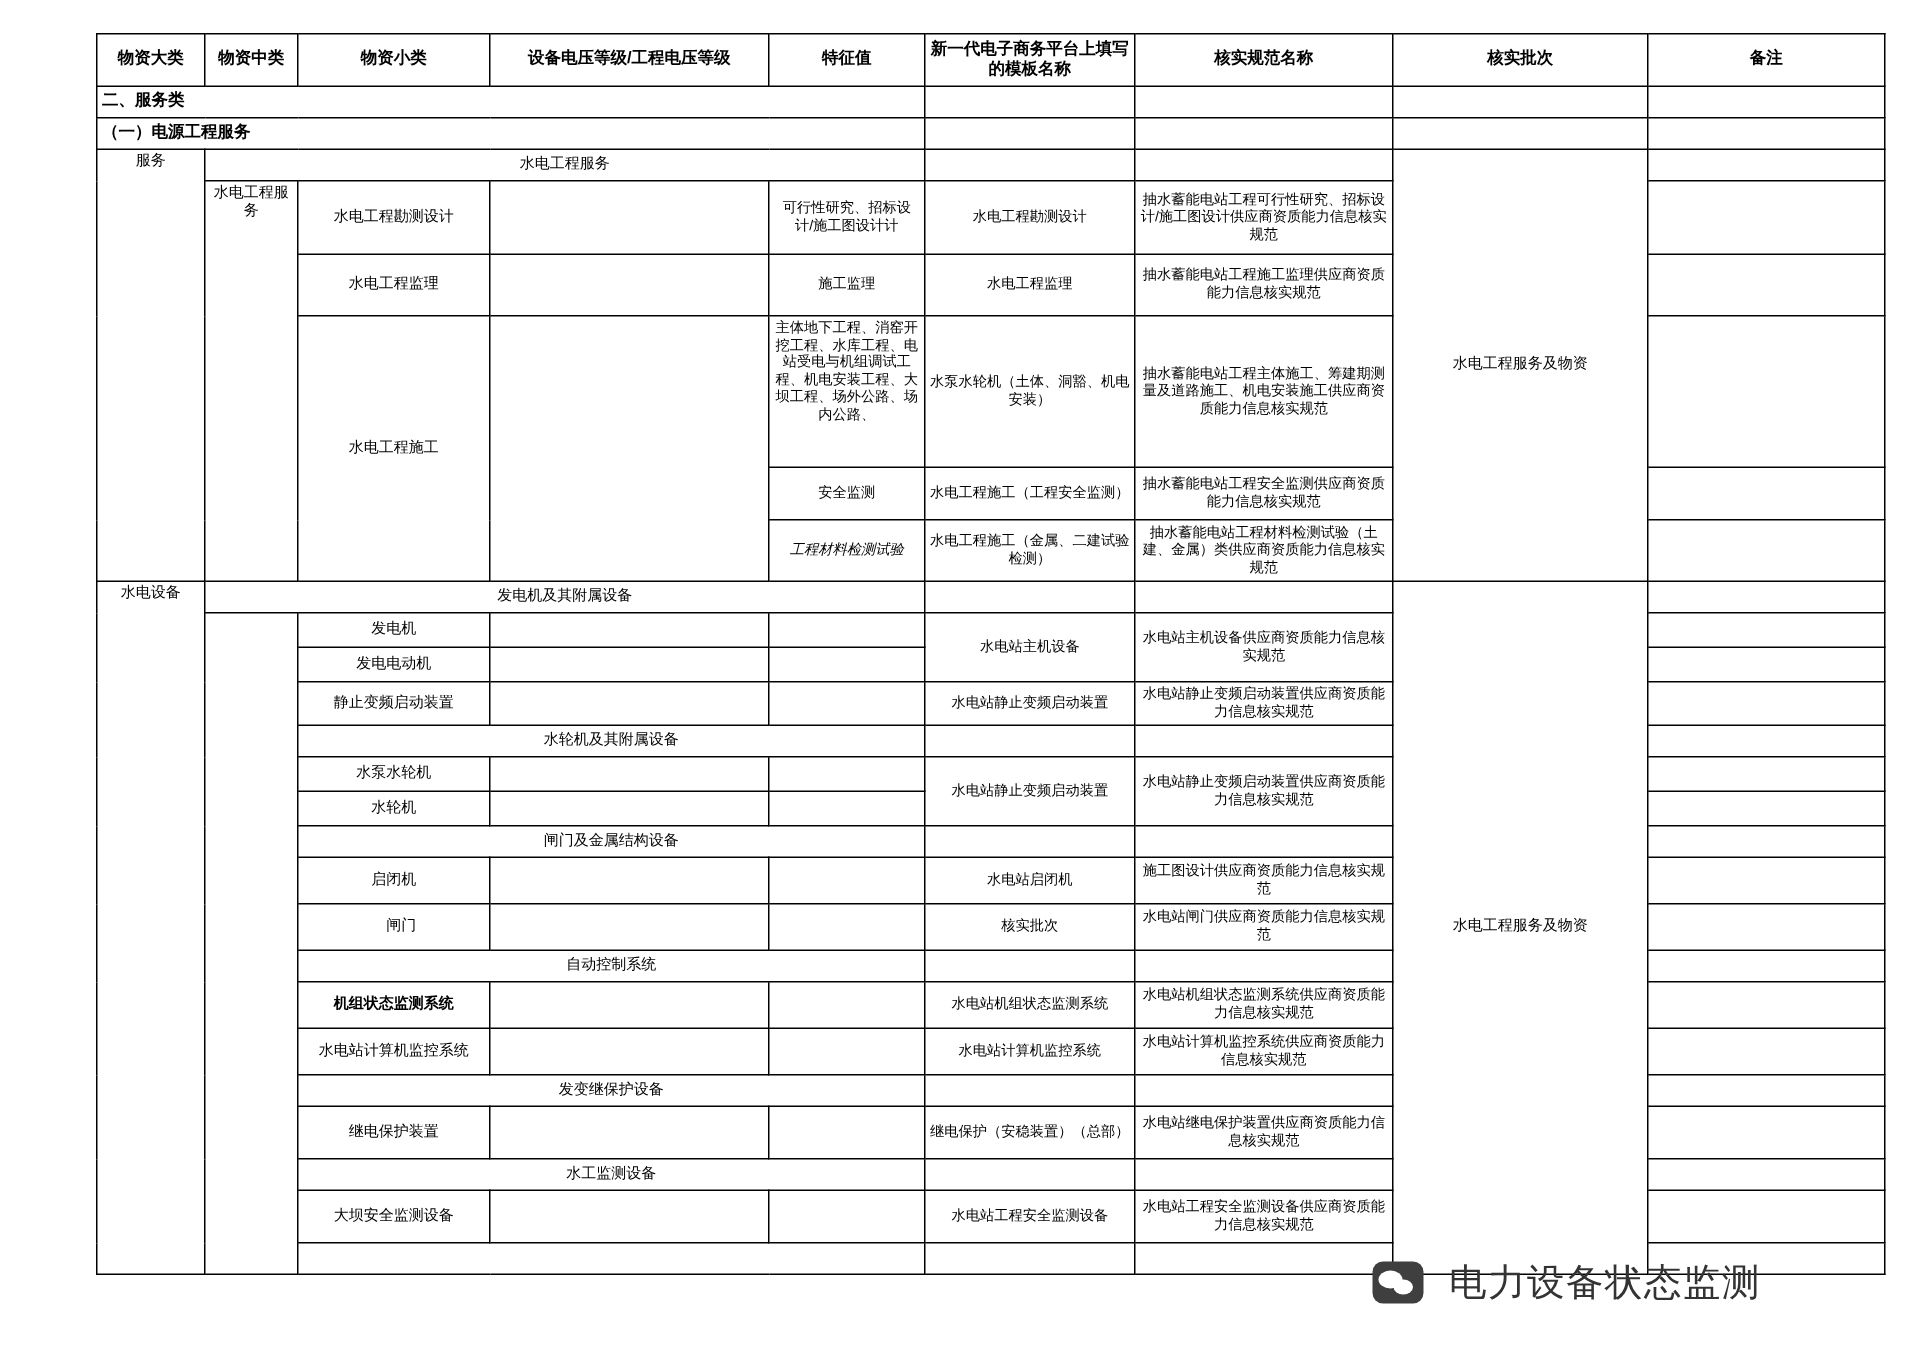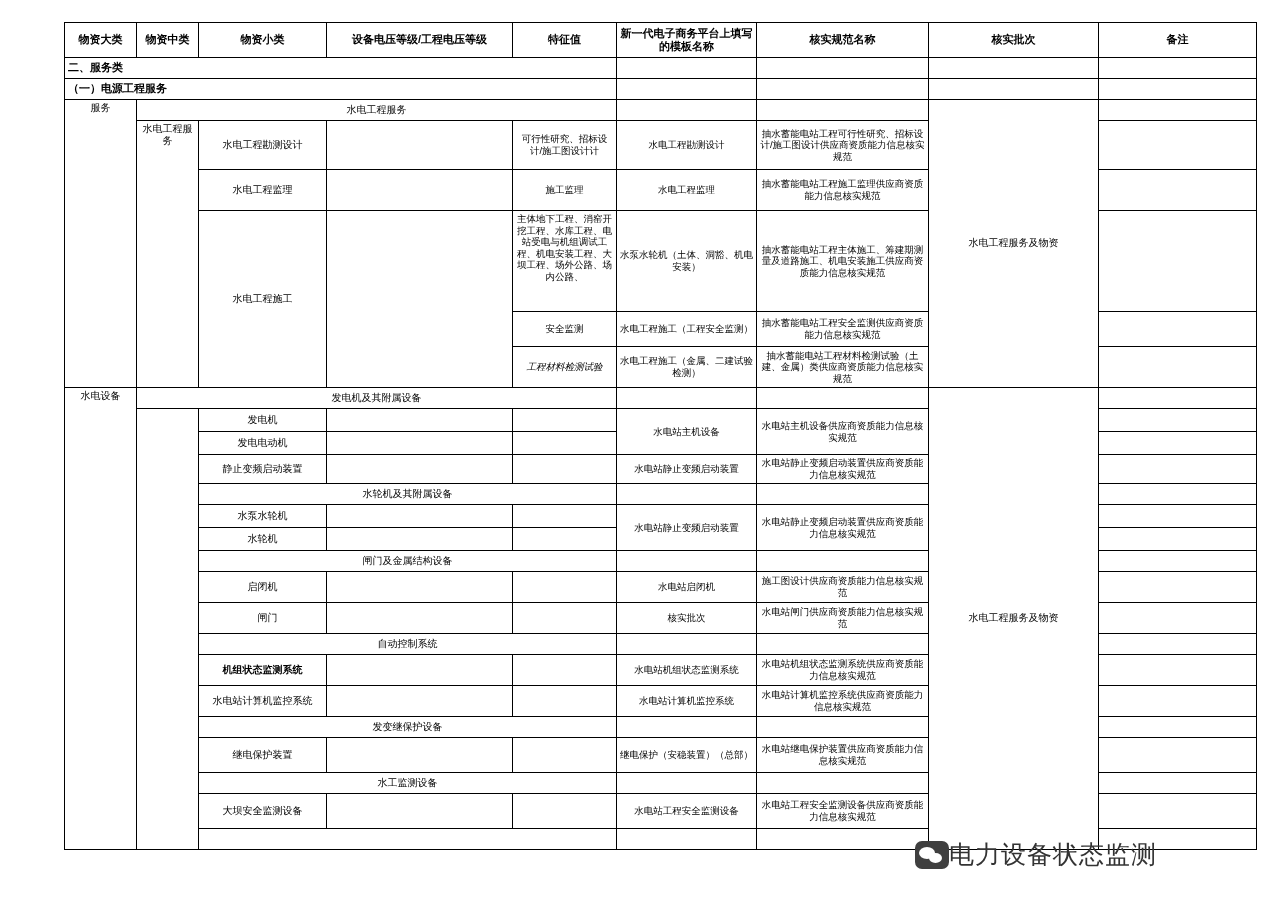--- a/index.html
+++ b/index.html
@@ -65,21 +65,21 @@
   col.c8 { width: 170px; }
   col.c9 { width: 158px; }
 
   
   #footer-brand {
     position: absolute;
     left: 915px;
     top: 838px;
     display: flex;
     align-items: center;
-    gap: 0;
+    gap: 17px;
     color: #2f2f2f;
   }
   #footer-brand .wechat-badge {
     width: 34px;
     height: 28px;
     border-radius: 7px;
     background: #3f3f3f;
     position: relative;
     display: inline-block;
   }

